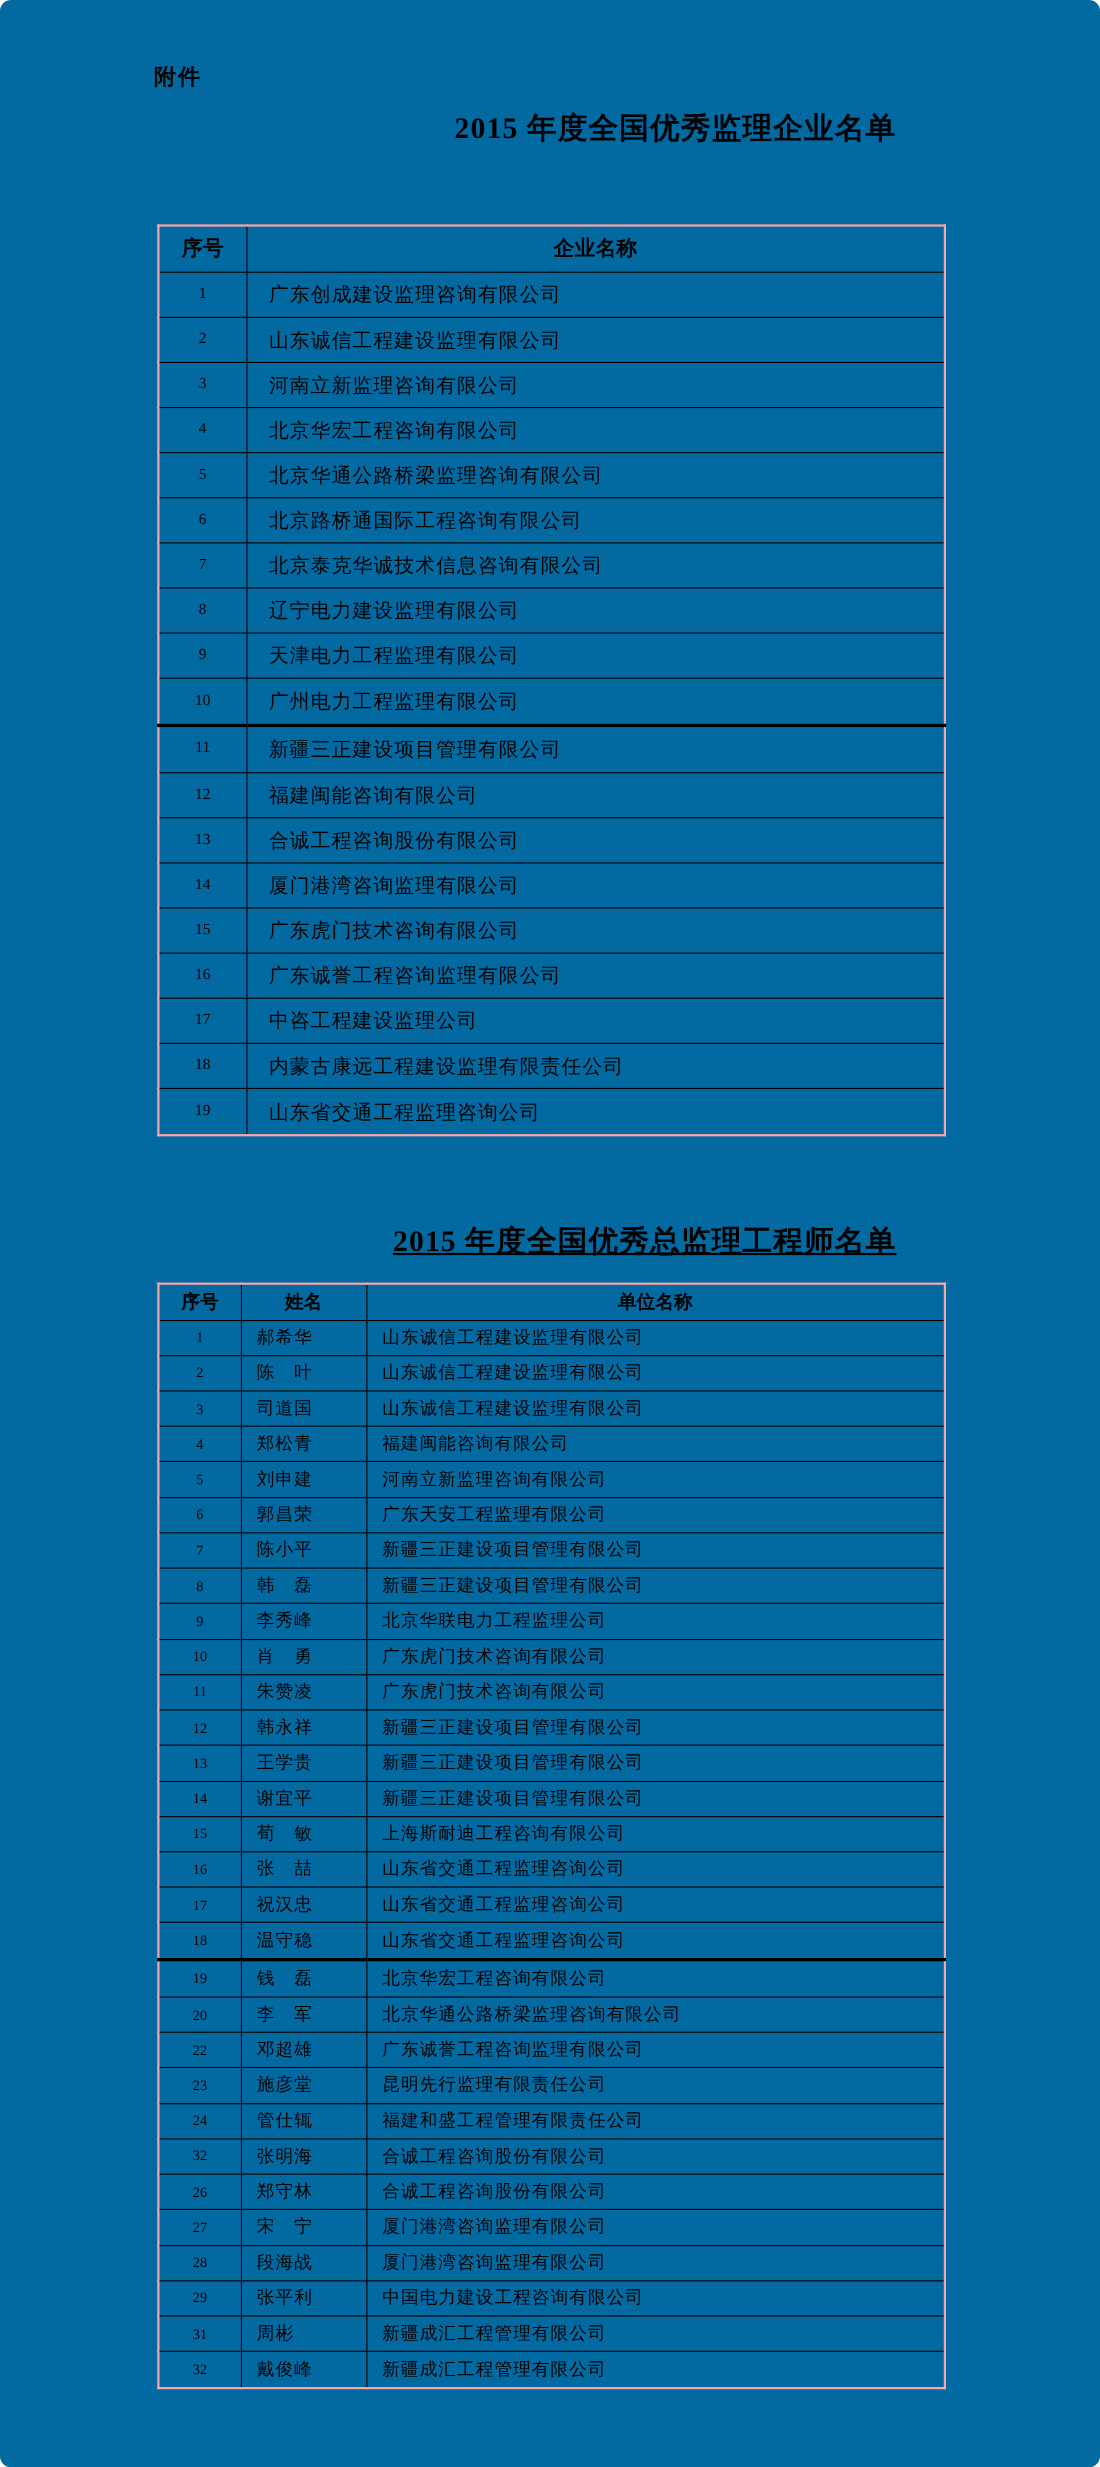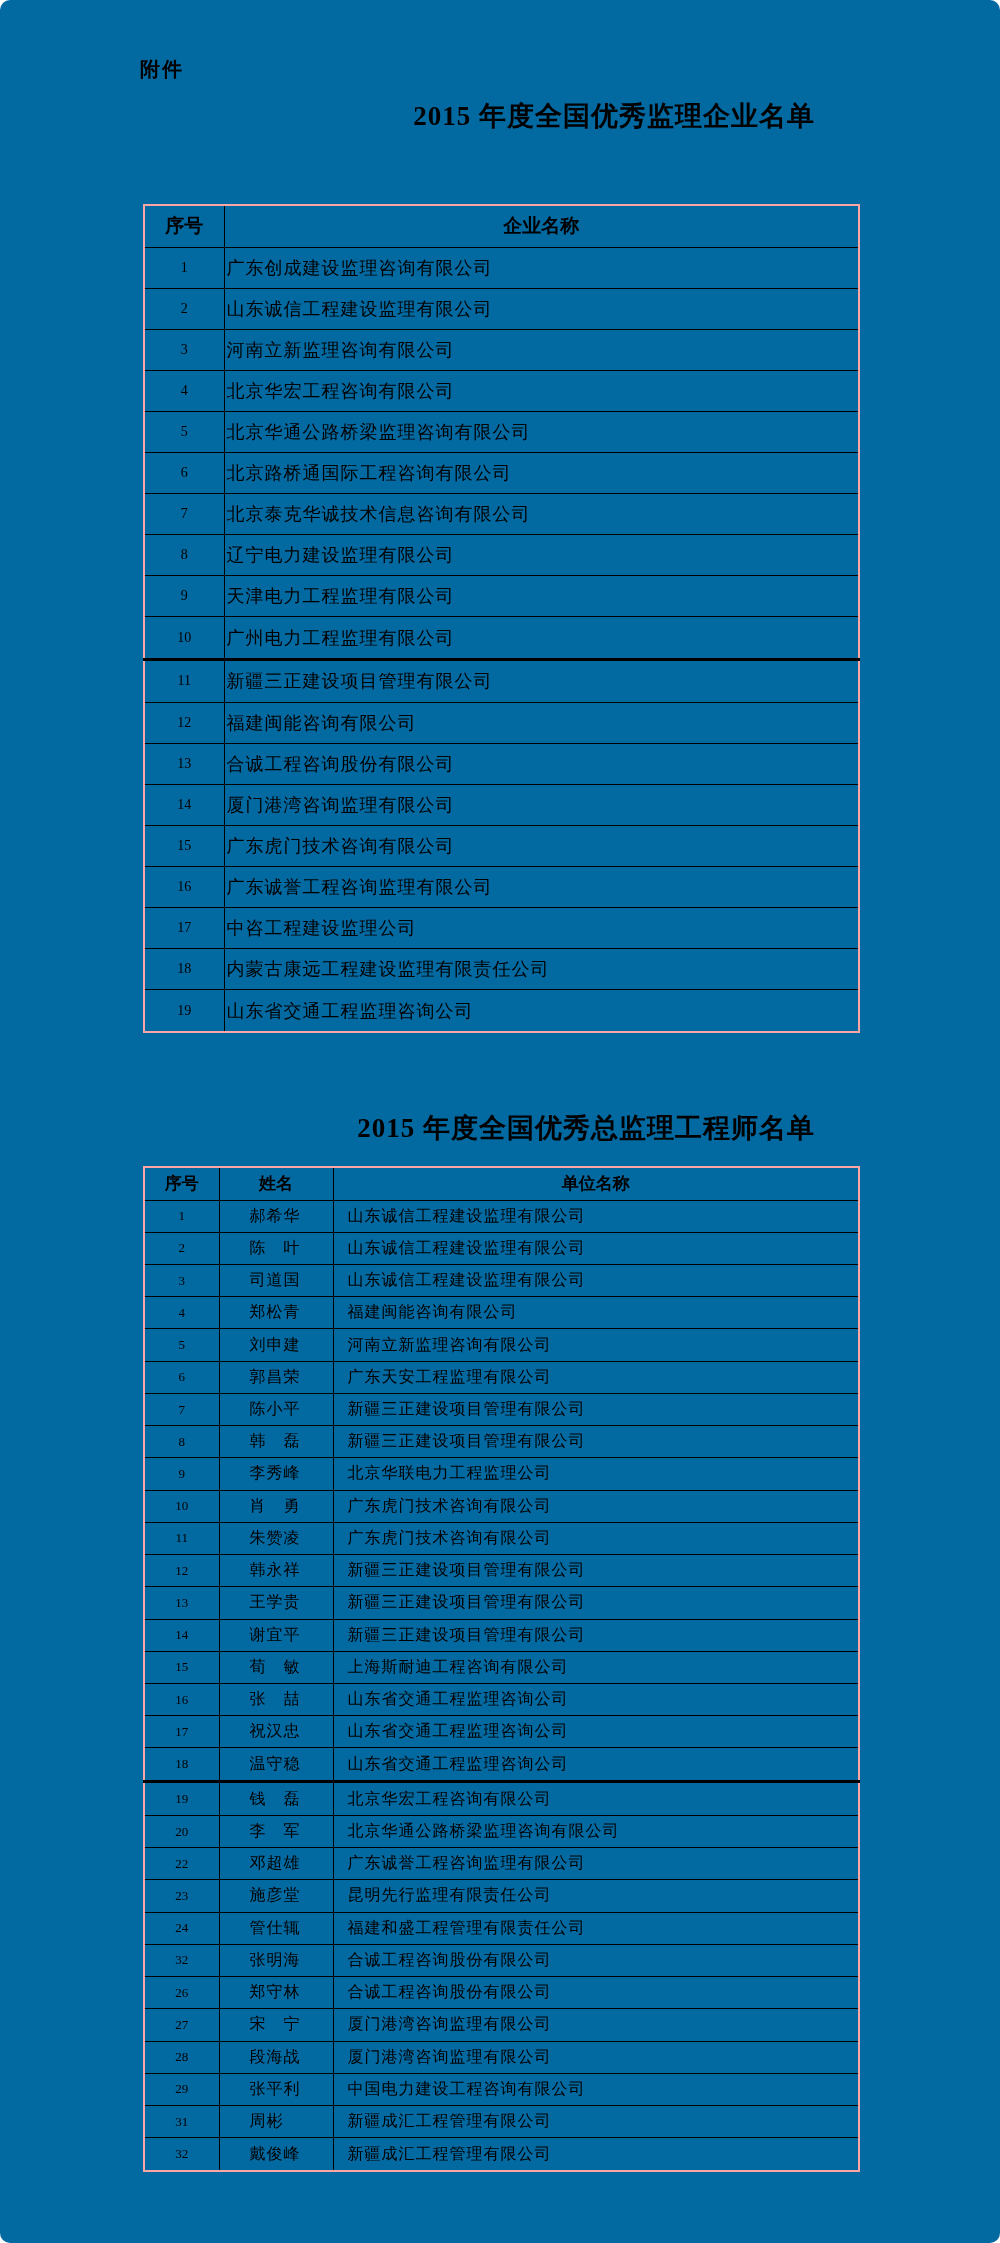--- a/index.html
+++ b/index.html
@@ -30,21 +30,21 @@
     left: 100px;
     width: 715px;
     text-align: right;
     font-size: 27px;
     font-weight: bold;
     margin: 0;
     letter-spacing: 1px;
     white-space: nowrap;
   }
   .t1 { top: 98px; }
-  .t2 { top: 1110px; }
+  .t2 { top: 1110px; text-decoration: underline; }
 
   table.tbl {
     position: absolute;
     left: 143px;
     border-collapse: collapse;
     table-layout: fixed;
     border: 2px solid #fca5a5;
   }
   table.tbl th, table.tbl td {
     border: 1px solid #000000;
@@ -66,39 +66,39 @@
     height: 829px;
   }
   .tbl1 thead tr { height: 42px; }
   .tbl1 th { font-size: 19px; }
   .tbl1 .c-num {
     text-align: center;
     font-size: 14px;
   }
   .tbl1 .c-org {
     font-size: 18px;
-    padding-left: 2px;
+    padding-left: 20px;
     letter-spacing: 1px;
   }
 
   
   .tbl2 {
     top: 1166px;
     width: 715px;
     height: 1006px;
   }
   .tbl2 thead tr { height: 33px; }
   .tbl2 th { font-size: 17px; }
   .tbl2 .c-num {
     text-align: center;
     font-size: 13px;
   }
   .tbl2 .c-name {
     font-size: 16px;
-    padding-left: 30px;
+    padding-left: 14px;
     letter-spacing: 1px;
   }
   .tbl2 .c-org {
     font-size: 16px;
     padding-left: 14px;
     letter-spacing: 1px;
   }
 </style>
 </head>
 <body>

